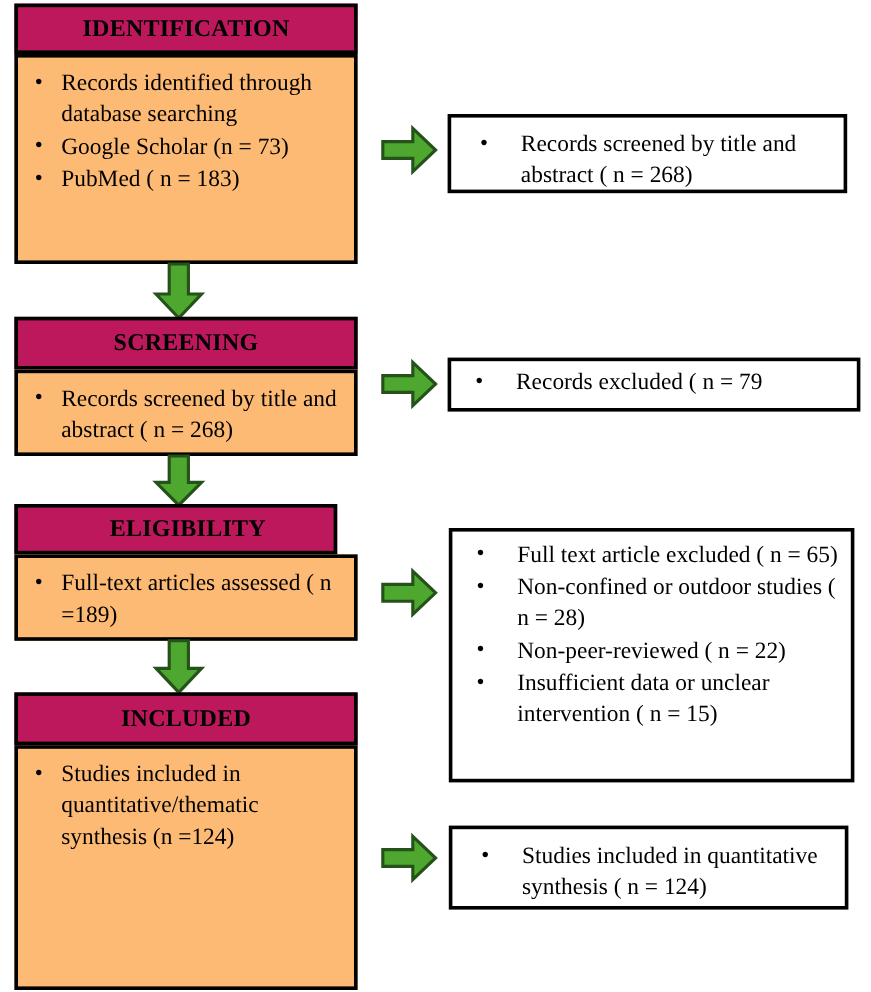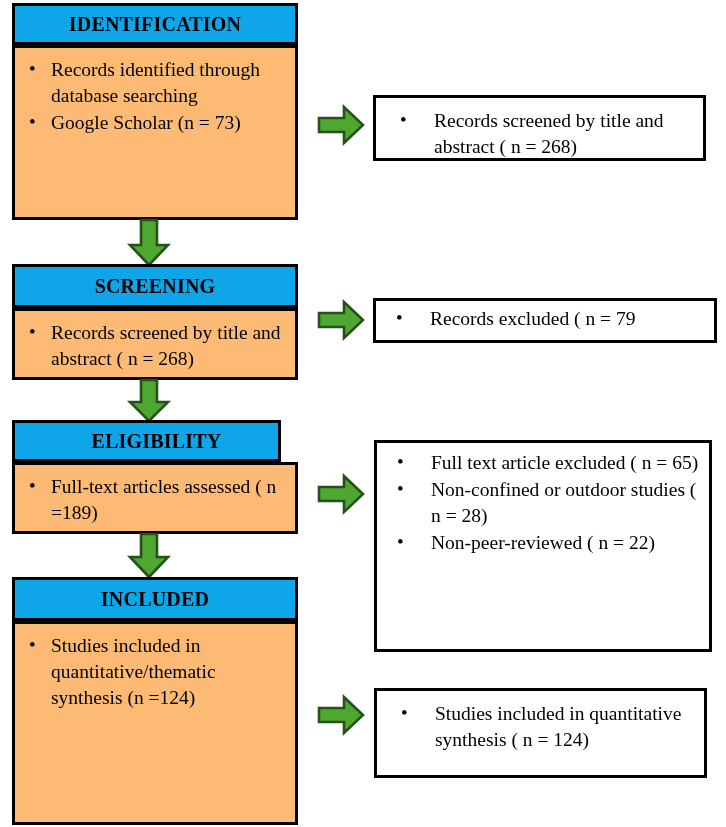--- a/index.html
+++ b/index.html
@@ -26,21 +26,21 @@
     border: 3px solid #000000;
     background: #ffffff;
   }
   .box.gray {
     background: #fdba74;
   }
   .stage-header {
     position: absolute;
     box-sizing: border-box;
     border: 3px solid #000000;
-    background: #0ea5e9;
+    background: #be185d;
     display: flex;
     align-items: center;
     justify-content: center;
     font-weight: bold;
     font-size: 20px;
     letter-spacing: 0.2px;
   }
 
   
   ul.blist {
@@ -91,20 +91,21 @@
 
 <div id="canvas">
 
   <div class="stage-header" style="left:12px; top:3px; width:286px; height:42px;">IDENTIFICATION</div>
 
   <div class="box gray" style="left:12px; top:45px; width:286px; height:175px;">
     <div class="box-inner">
       <ul class="blist">
         <li>Records identified through database searching</li>
         <li>Google Scholar (n = 73)</li>
+        <li>PubMed ( n = 183)</li>
       </ul>
     </div>
   </div>
 
   <div class="arrow" style="left:318px; top:105px;">
     <svg width="46" height="40" viewBox="0 0 46 40">
       <polygon points="1,13 26,13 26,2 45,20 26,38 26,27 1,27" fill="#4ea72e" stroke="#25521b" stroke-width="2.6" stroke-linejoin="miter"></polygon>
     </svg>
   </div>
 
@@ -167,20 +168,21 @@
       <polygon points="1,13 26,13 26,2 45,20 26,38 26,27 1,27" fill="#4ea72e" stroke="#25521b" stroke-width="2.6" stroke-linejoin="miter"></polygon>
     </svg>
   </div>
 
   <div class="box" style="left:374px; top:440px; width:338px; height:212px;">
     <div style="padding:7px 6px 6px 6px;">
       <ul class="blist indent-wide">
         <li> Full text article  excluded ( n = 65)</li>
         <li>Non-confined or outdoor studies ( n = 28)</li>
         <li>Non-peer-reviewed ( n = 22)</li>
+        <li>Insufficient data or unclear intervention ( n = 15)</li>
       </ul>
     </div>
   </div>
 
   <div class="arrow" style="left:128px; top:533px;">
     <svg width="42" height="46" viewBox="0 0 42 46">
       <polygon points="13,1 29,1 29,24 40,24 21,44 2,24 13,24" fill="#4ea72e" stroke="#25521b" stroke-width="2.6" stroke-linejoin="miter"></polygon>
     </svg>
   </div>
 
@@ -193,21 +195,21 @@
       </ul>
     </div>
   </div>
 
   <div class="arrow" style="left:318px; top:695px;">
     <svg width="46" height="40" viewBox="0 0 46 40">
       <polygon points="1,13 26,13 26,2 45,20 26,38 26,27 1,27" fill="#4ea72e" stroke="#25521b" stroke-width="2.6" stroke-linejoin="miter"></polygon>
     </svg>
   </div>
 
-  <div class="box" style="left:374px; top:688px; width:333px; height:90px;">
+  <div class="box" style="left:374px; top:688px; width:333px; height:70px;">
     <div class="box-inner-center">
       <ul class="blist indent-wide">
         <li>Studies included in quantitative synthesis ( n = 124)</li>
       </ul>
     </div>
   </div>
 
 </div>
 
 </body></html>

